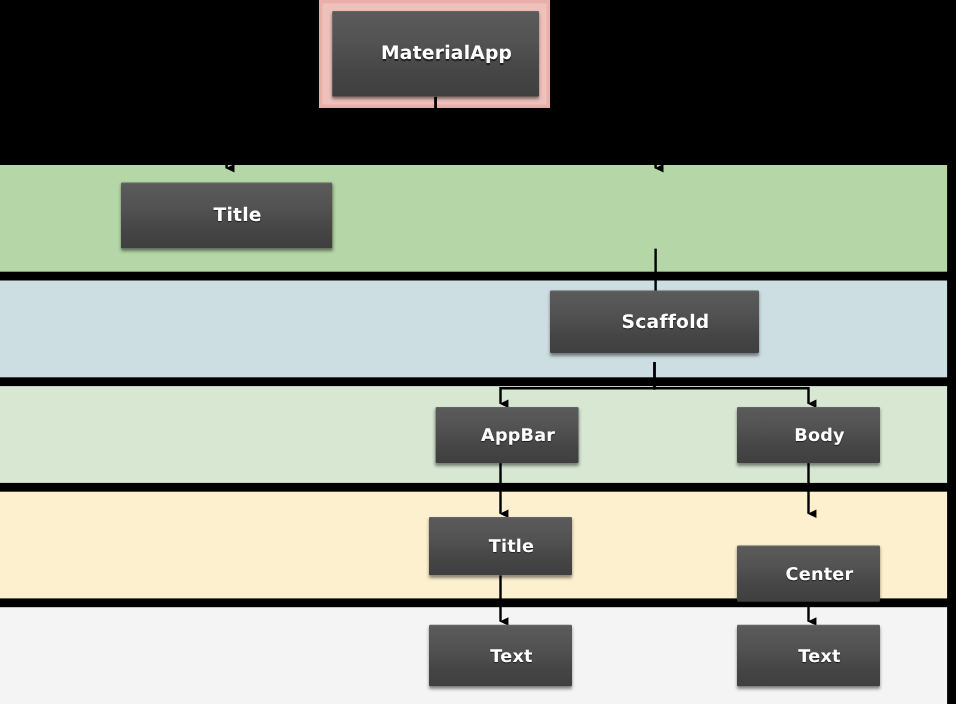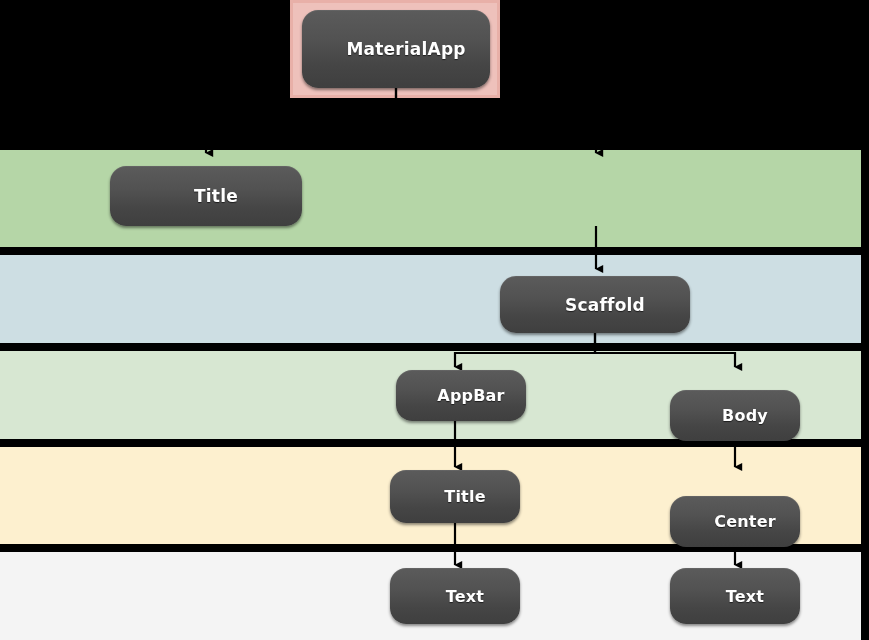--- a/index.html
+++ b/index.html
@@ -19,21 +19,21 @@
     box-sizing:border-box;
   }
 
   
   #wires{position:absolute;left:0;top:0;width:869px;height:640px;}
 
   
   .node{
     position:absolute;
     box-sizing:border-box;
-    border-radius:16px;
+    border-radius:1px;
     background:linear-gradient(180deg,#5b5b5b 0%,#525252 38%,#454545 72%,#3f3f3f 100%);
     box-shadow:0 2px 3px rgba(0,0,0,.45), inset 0 1px 0 rgba(255,255,255,.06);
     display:flex;align-items:center;justify-content:center;
     color:#ffffff;
     font-weight:bold;
     font-size:16px;
     letter-spacing:.2px;
     text-shadow:0 1px 1px rgba(0,0,0,.6);
     white-space:nowrap;
     padding-left:20px;
@@ -71,21 +71,21 @@
       <path d="M455,421 L455,467" marker-end="url(#arw)"></path>
       <path d="M735,421 L735,467" marker-end="url(#arw)"></path>
 
       <path d="M455,523 L455,565" marker-end="url(#arw)"></path>
       <path d="M735,521 L735,565" marker-end="url(#arw)"></path>
     </g>
   </svg>
 
   <div class="node big" id="n0" style="left: 302px; top: 10px; width: 188px; height: 78px;">MaterialApp</div>
   <div class="node big" id="n1" style="left: 110px; top: 166px; width: 192px; height: 60px;">Title</div>
-  <div class="node big" id="n3" style="left: 500px; top: 276px; width: 190px; height: 57px;">Scaffold</div>
+  <div class="node big" id="n3" style="left: 500px; top: 264px; width: 190px; height: 57px;">Scaffold</div>
   <div class="node" id="n4" style="left: 396px; top: 370px; width: 130px; height: 51px;">AppBar</div>
-  <div class="node" id="n5" style="left: 670px; top: 370px; width: 130px; height: 51px; margin-top: 20px;">Body</div>
+  <div class="node" id="n5" style="left: 670px; top: 370px; width: 130px; height: 51px;">Body</div>
   <div class="node" id="n6" style="left: 390px; top: 470px; width: 130px; height: 53px;">Title</div>
   <div class="node" id="n7" style="left: 670px; top: 496px; width: 130px; height: 51px;">Center</div>
   <div class="node" id="n8" style="left: 390px; top: 568px; width: 130px; height: 56px;">Text</div>
   <div class="node" id="n9" style="left: 670px; top: 568px; width: 130px; height: 56px;">Text</div>
 
 </div>
 
 </body></html>

